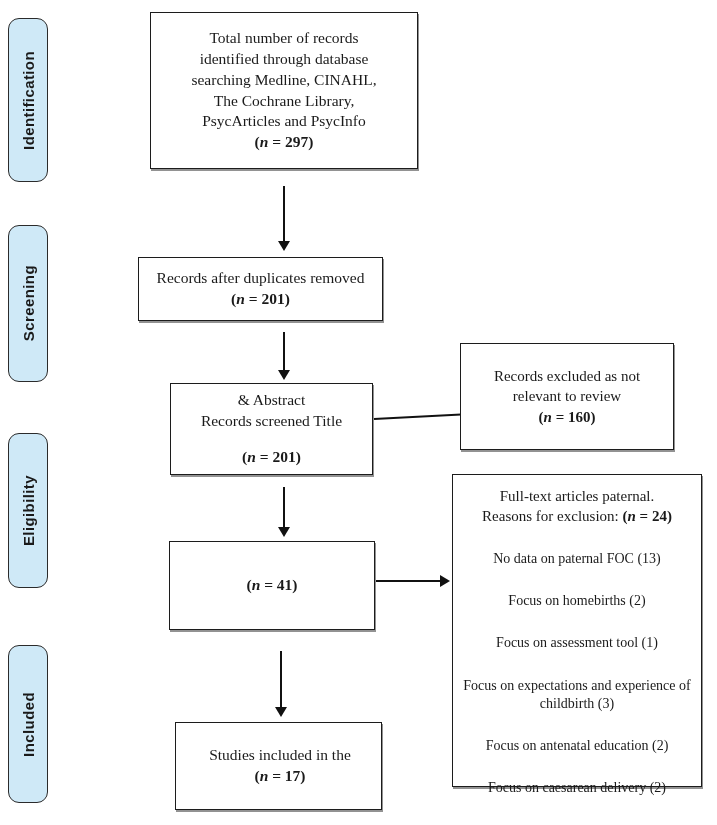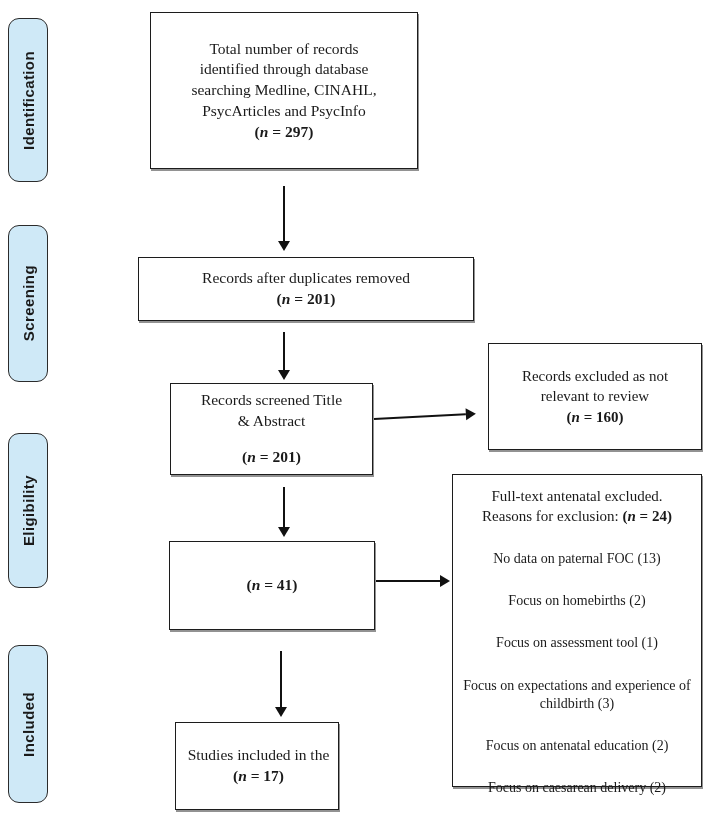--- a/index.html
+++ b/index.html
@@ -115,66 +115,67 @@
     <span class="vlabel">Eligibility</span>
   </div>
   <div class="stage" style="top:645px;height:158px;">
     <span class="vlabel">Included</span>
   </div>
 
   <div class="fbox" style="left:150px;top:12px;width:268px;height:157px;">
     <span class="line">Total number of records</span>
     <span class="line">identified through database</span>
     <span class="line">searching Medline, CINAHL,</span>
+    <span class="line">The Cochrane Library,</span>
     <span class="line">PsycArticles and PsycInfo</span>
     <span class="line nline"><span>(</span><span class="nsym">n</span><span> = 297)</span></span>
   </div>
 
   <div class="arrow-v" style="left:283px;top:186px;height:55px;"></div>
 
-  <div class="fbox" style="left:138px;top:257px;width:336px;height:64px;">
+  <div class="fbox" style="left:138px;top:257px;width:245px;height:64px;">
     <span class="line">Records after duplicates removed</span>
     <span class="line nline"><span>(</span><span class="nsym">n</span><span> = 201)</span></span>
   </div>
 
   <div class="arrow-v" style="left:283px;top:332px;height:38px;"></div>
 
   <div class="fbox" style="left:170px;top:383px;width:203px;height:92px;">
+    <span class="line">&amp; Abstract</span>
     <span class="line">Records screened Title</span>
-    <span class="line">&amp; Abstract</span>
     <span class="line nline gap-above"><span>(</span><span class="nsym">n</span><span> =  201)</span></span>
   </div>
 
   <div class="arrow-h" style="left:374px;top:418px;width:92px;transform:rotate(-3deg);transform-origin:left center;"></div>
 
-  <div class="fbox" style="left:488px;top:343px;width:214px;height:107px;font-size:15px;">
+  <div class="fbox" style="left:460px;top:343px;width:214px;height:107px;font-size:15px;">
     <span class="line">Records excluded as not</span>
     <span class="line">relevant to review</span>
     <span class="line nline"><span>(</span><span class="nsym">n</span><span> = 160)</span></span>
   </div>
 
   <div class="arrow-v" style="left:283px;top:487px;height:40px;"></div>
 
   <div class="fbox" style="left:169px;top:541px;width:206px;height:89px;">
     <span class="line nline"><span>(</span><span class="nsym">n</span><span> =  41)</span></span>
   </div>
 
   <div class="arrow-h" style="left:376px;top:580px;width:64px;"></div>
 
   <div class="fbox" id="fulltext-excluded-box" style="left:452px;top:474px;width:250px;height:313px;">
-    <span class="line header">Full-text antenatal excluded.</span>
+    <span class="line header">Full-text articles paternal.</span>
     <span class="line header"><span>Reasons for exclusion: </span><span class="nline"><span>(</span><span class="nsym">n</span><span> = 24)</span></span></span>
     <span class="reason">No data on paternal FOC (13)</span>
     <span class="reason">Focus on homebirths (2)</span>
     <span class="reason">Focus on assessment tool (1)</span>
     <span class="reason">Focus on expectations and experience of childbirth (3)</span>
     <span class="reason">Focus on antenatal education (2)</span>
     <span class="reason">Focus on caesarean delivery (2)</span>
   </div>
 
   <div class="arrow-v" style="left:280px;top:651px;height:56px;"></div>
 
-  <div class="fbox" style="left:175px;top:722px;width:164px;height:88px;padding-left:9px;">
+  <div class="fbox" style="left:175px;top:722px;width:207px;height:88px;padding-left:9px;">
     <span class="line">Studies included in the</span>
     <span class="line nline"><span>(</span><span class="nsym">n</span><span> = 17)</span></span>
   </div>
 
 </div>
 
 </body></html>

